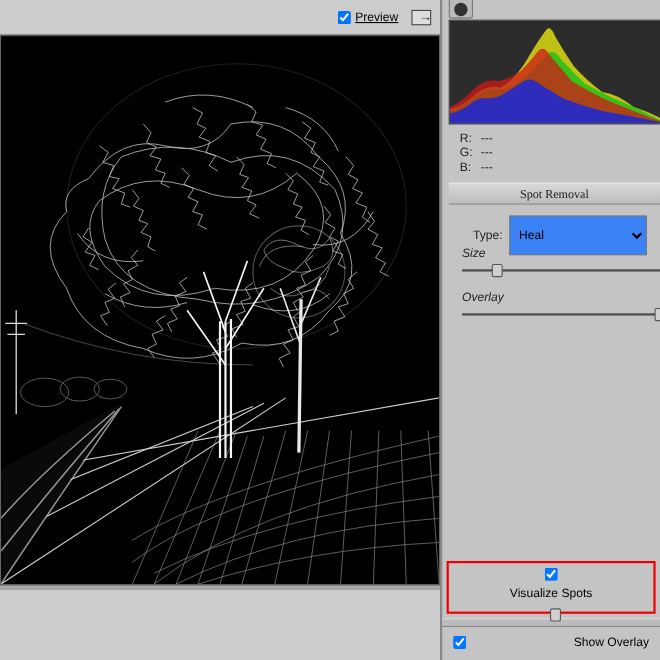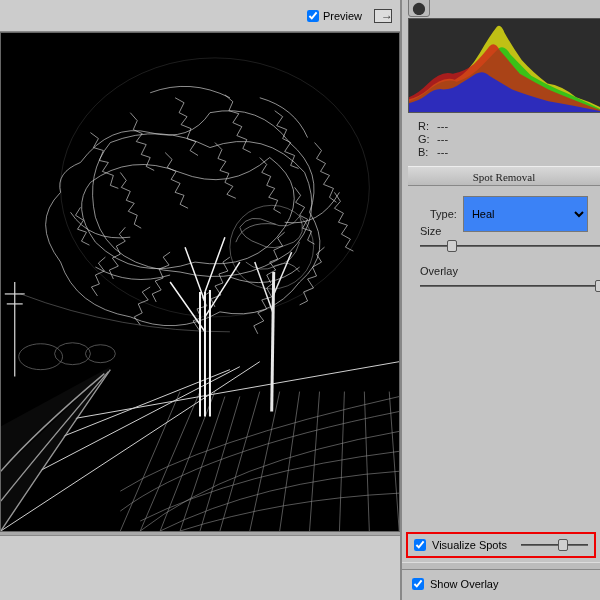--- a/index.html
+++ b/index.html
@@ -1,21 +1,21 @@
 <!DOCTYPE html>
 <html><head>
 <meta charset="utf-8">
 <style>
   * { box-sizing: border-box; margin: 0; padding: 0; font-family: Arial, sans-serif; font-size: 11px; }
   body { background: #a8a8a8; width: 600px; height: 600px; overflow: hidden; position: relative; }
   
   .main-area { position: absolute; left: 0; top: 0; width: 400px; height: 600px; }
   
   .top-toolbar { height: 32px; background: #ccc; border-bottom: 1px solid #888; display: flex; align-items: center; justify-content: flex-end; padding-right: 8px; gap: 12px; }
-  .top-toolbar .chk { display: flex; align-items: flex-end; gap: 4px; }
+  .top-toolbar .chk { display: flex; align-items: flex-end; gap: 4px; text-decoration: underline; }
   .top-toolbar input[type="checkbox"] { width: 12px; height: 12px; }
   
   .exit-icon { width: 18px; height: 14px; border: 1px solid #444; position: relative; background: #ddd; }
   .exit-icon::after { content: "→"; position: absolute; right: -2px; top: -2px; font-size: 12px; color: #333; }
   
   .preview-viewport { position: absolute; left: 0; top: 32px; width: 400px; height: 500px; border: 1px solid #666; background: #000; overflow: hidden; }
   .preview-viewport svg { width: 100%; height: 100%; display: block; }
   
   .below-preview { position: absolute; left: 0; top: 535px; width: 400px; height: 65px; background: #ccc; border-top: 1px solid #888; }
   
@@ -31,35 +31,35 @@
   .rgb-readout div span:first-child { display: inline-block; width: 16px; }
   
   .spot-header { position: absolute; top: 166px; left: 6px; right: 0; height: 20px; background: linear-gradient(#d8d8d8,#bcbcbc); border-top: 1px solid #eee; border-bottom: 1px solid #888; text-align: center; line-height: 20px; color: #222; font-family: Liberation Serif, serif; }
   
   .type-row { position: absolute; top: 196px; left: 0; right: 12px; display: flex; align-items: center; padding-left: 28px; gap: 6px; }
   .type-row label { color: #222; }
   .type-row select { flex: 1; height: 36px; background: #3b82f6; border: 1px solid #777; font-size: 11px; padding-left: 4px; }
   
   .slider-group { position: absolute; top: 225px; left: 8px; right: 0; }
   .slider-row { margin-bottom: 12px; }
-  .slider-row label { display: block; color: #222; margin-bottom: 2px; padding-left: 10px; }
+  .slider-row label { display: block; color: #222; margin-bottom: 2px; padding-left: 10px; font-style: italic; }
   .slider-track { position: relative; height: 14px; margin-left: 10px; }
   .slider-track .rail { position: absolute; top: 6px; left: 0; right: 0; height: 2px; background: #666; border-top: 1px solid #444; }
   .slider-track .thumb { position: absolute; top: 1px; width: 10px; height: 12px; background: #d0d0d0; border: 1px solid #555; border-radius: 2px; transform: translateX(-50%); }
   
   .bottom-controls { position: absolute; bottom: 0; left: 0; right: 0; }
-  .viz-row { border: 2px solid #e00; padding: 4px 6px; margin: 4px; display: flex; align-items: center; gap: 6px; }
+  .viz-row { border: 2px solid #e00; padding: 4px 6px; margin: 4px; display: flex; align-items: center; gap: 6px; flex-direction: column; }
   .viz-row input[type="checkbox"] { width: 12px; height: 12px; }
   .viz-slider-wrap { flex: 1; position: relative; height: 14px; margin-left: 8px; }
   .viz-slider-wrap .rail { position: absolute; top: 6px; left: 0; right: 0; height: 2px; background: #666; border-top: 1px solid #444; }
   .viz-slider-wrap .thumb { position: absolute; top: 1px; width: 10px; height: 12px; background: #d0d0d0; border: 1px solid #555; border-radius: 2px; transform: translateX(-50%); }
   
   .divider { height: 8px; background: #bcbcbc; border-top: 1px solid #ddd; border-bottom: 1px solid #888; margin: 2px 0; }
   
-  .overlay-row { padding: 6px 10px 10px; display: flex; align-items: center; gap: 6px; }
+  .overlay-row { padding: 6px 10px 10px; display: flex; align-items: center; gap: 6px; justify-content: space-between; }
   .overlay-row input[type="checkbox"] { width: 12px; height: 12px; }
 </style>
 </head>
 <body>
 
 <div class="main-area">
   <div class="top-toolbar">
     <label class="chk">
       <input type="checkbox" checked="" style="">
       <span>Preview</span>

